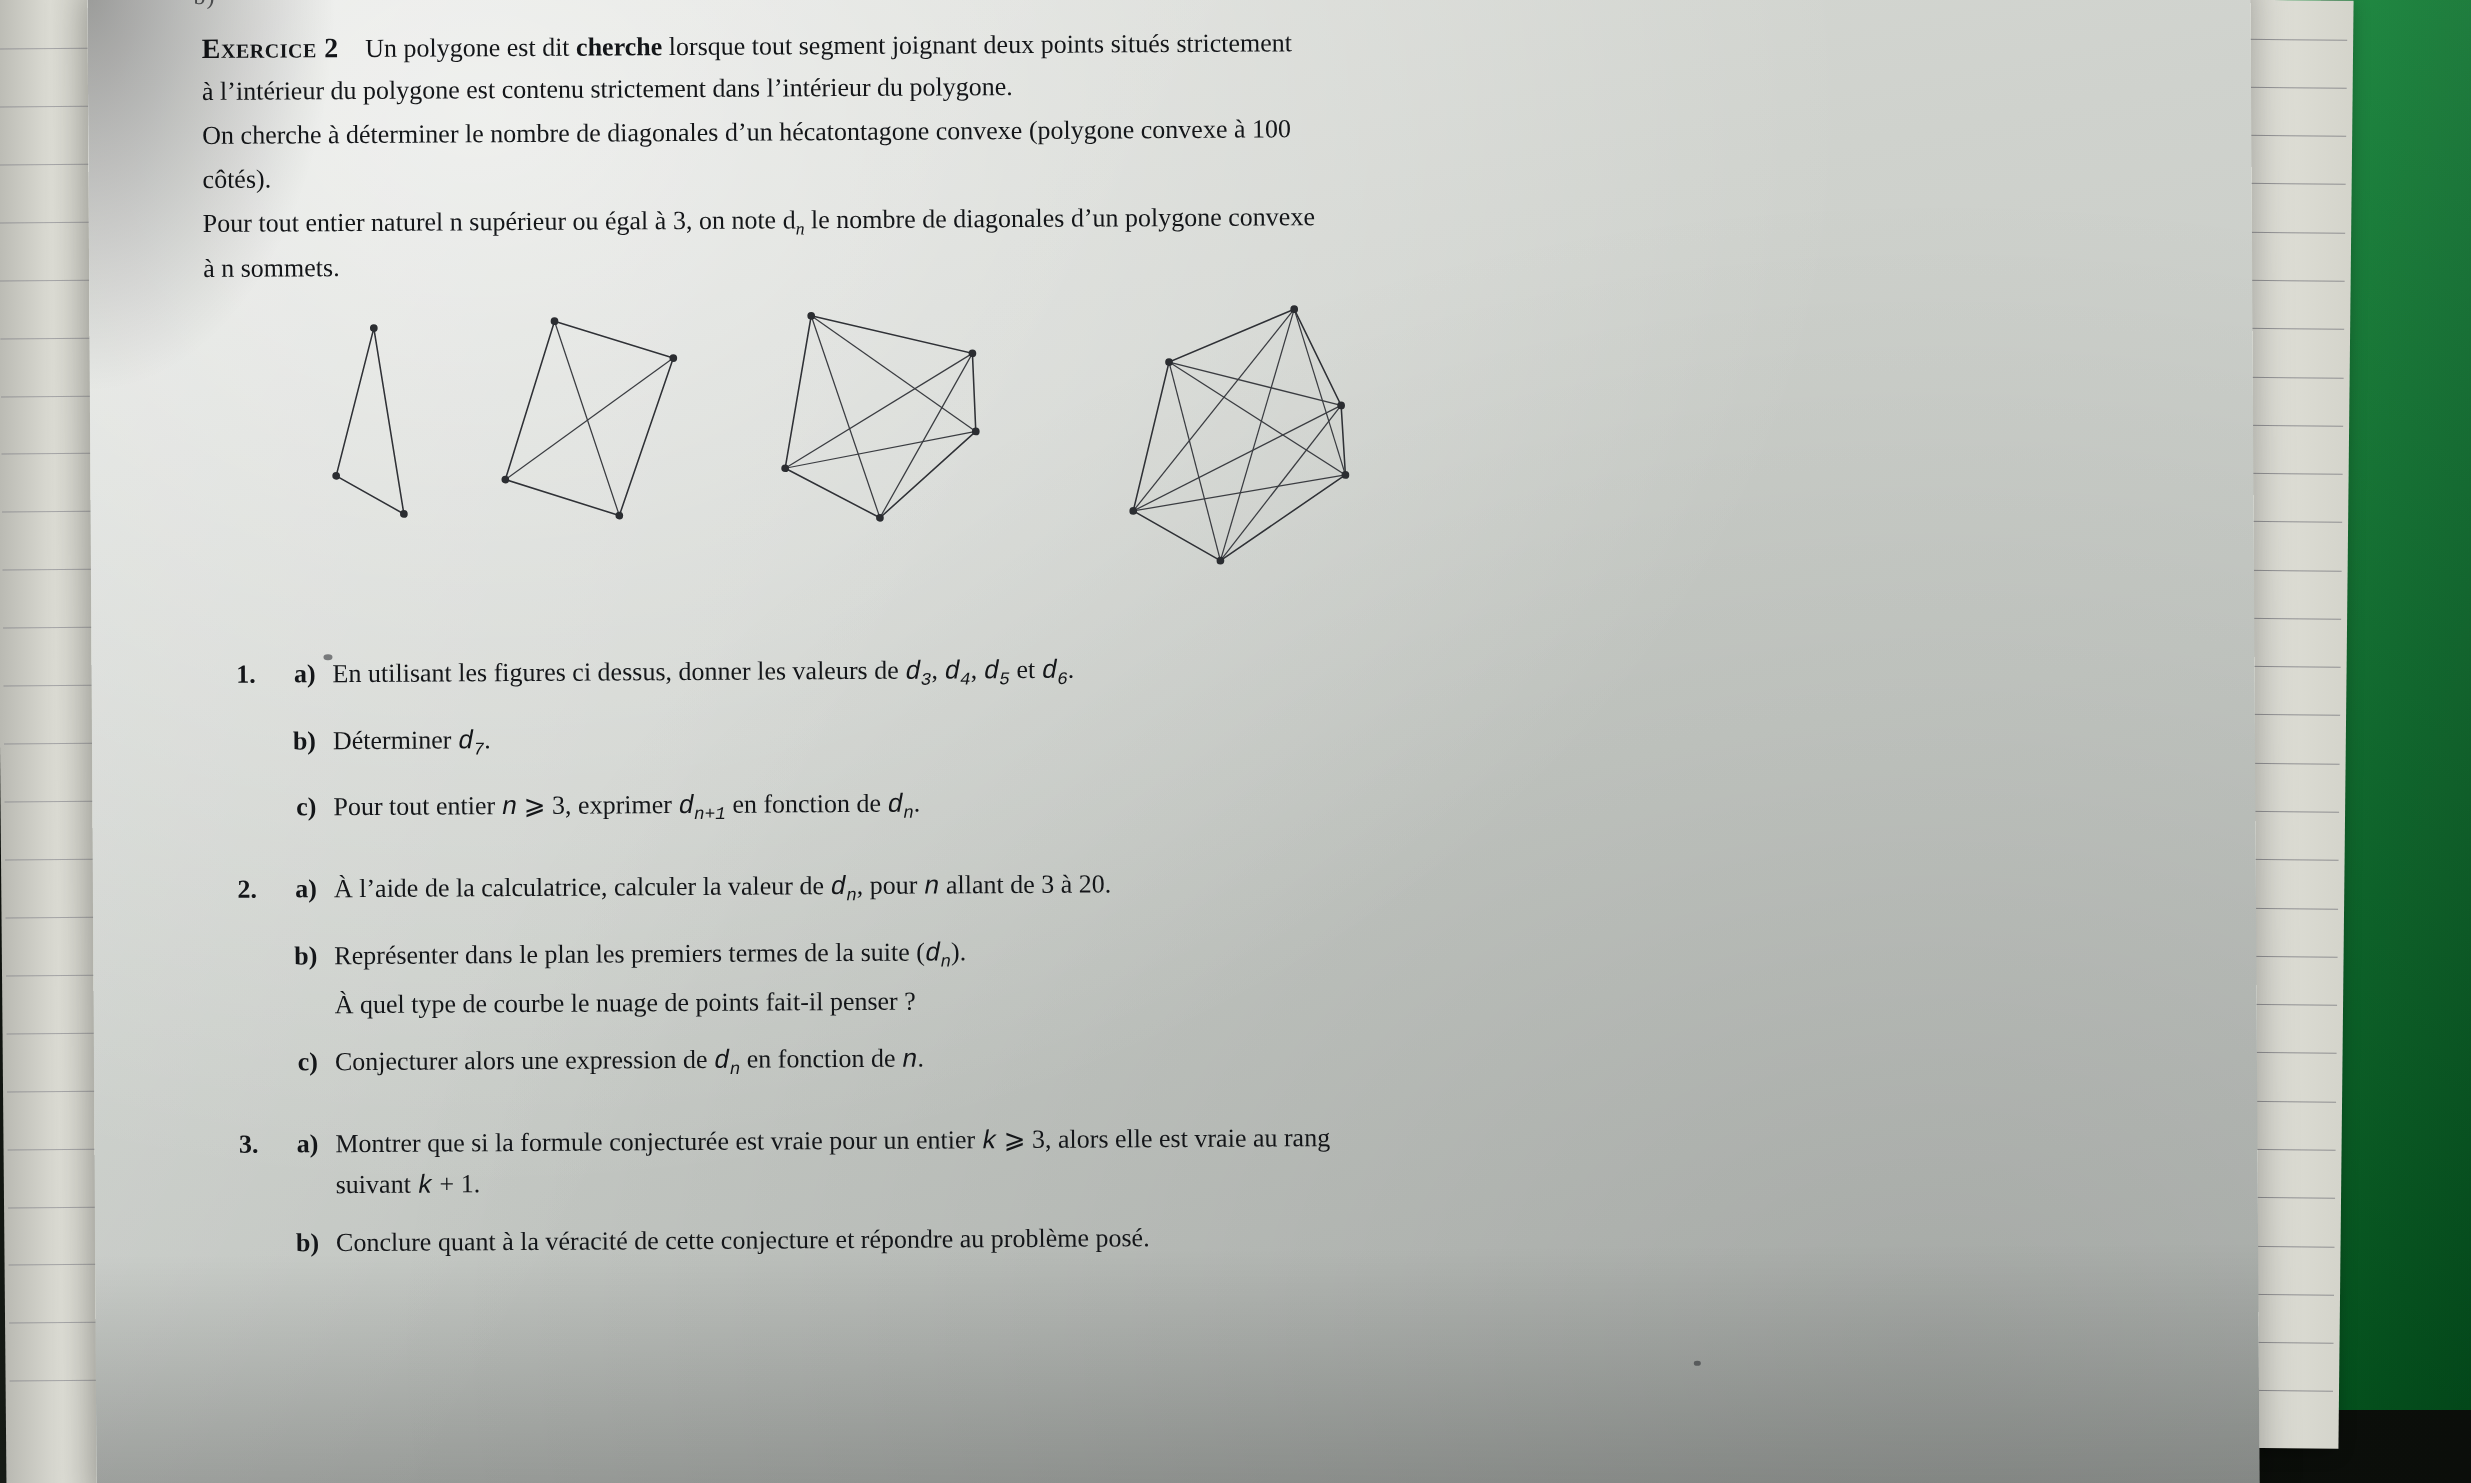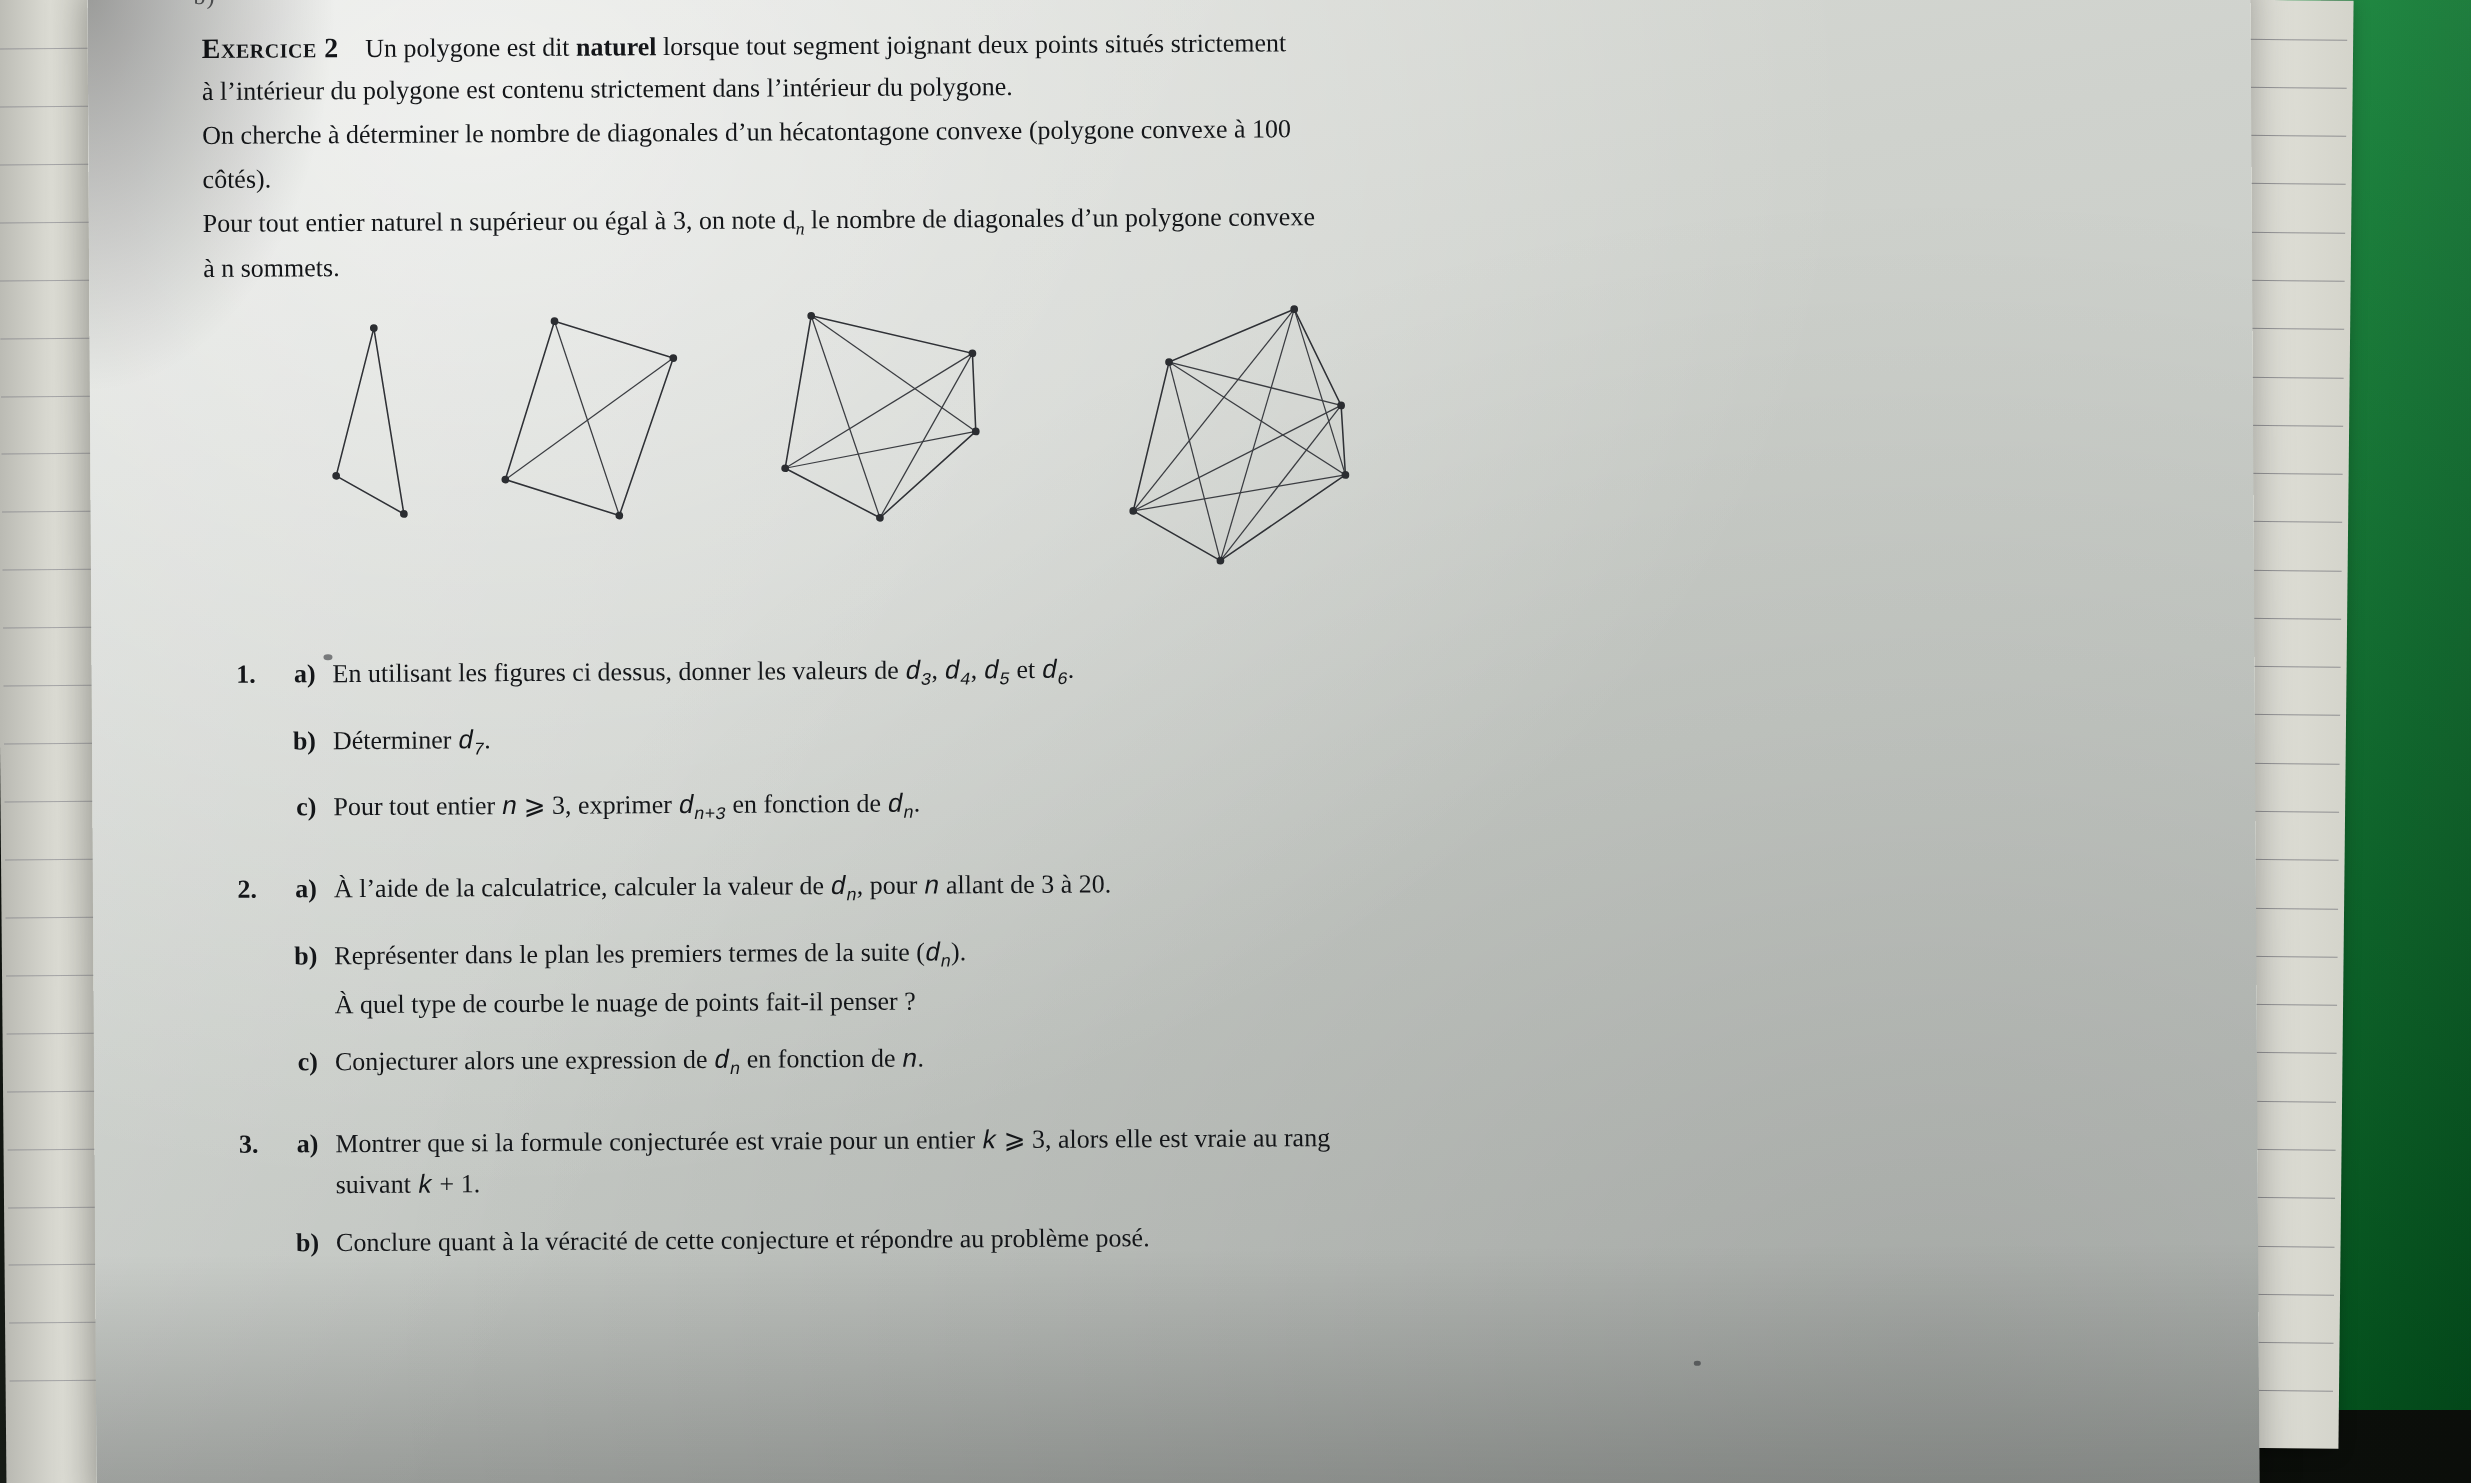--- a/index.html
+++ b/index.html
@@ -275,21 +275,21 @@
   </div>
 
   <div class="sheet">
     <div class="paper-text">
 
       <div class="clipped-top">b)</div>
 
       <div class="para" id="intro-l1">
         <span class="smallcaps bold">Exercice 2</span>
         <span style="display:inline-block;width:13.5px"></span>
-        <span>Un polygone est dit <span class="bold">naturel</span> lorsque tout segment joignant deux points situés strictement</span>
+        <span>Un polygone est dit <span class="bold">cherche</span> lorsque tout segment joignant deux points situés strictement</span>
       </div>
 
       <div class="para" id="intro-l2">à l’intérieur du polygone est contenu strictement dans l’intérieur du polygone.</div>
       <div class="para" id="intro-l3">On cherche à déterminer le nombre de diagonales d’un hécatontagone convexe (polygone convexe à 100</div>
       <div class="para" id="intro-l4">côtés).</div>
       <div class="para" id="intro-l5">
         <span>Pour tout entier naturel n supérieur ou égal à 3, on note d</span><span class="sub">n</span><span> le nombre de diagonales d’un polygone convexe</span>
       </div>
       <div class="para" id="intro-l6">à n sommets.</div>
 
@@ -362,21 +362,21 @@
           <span class="qtext">En utilisant les figures ci dessus, donner les valeurs de <span class="math">d<span class="sub">3</span></span>, <span class="math">d<span class="sub">4</span></span>, <span class="math">d<span class="sub">5</span></span> et <span class="math">d<span class="sub">6</span></span>.</span>
         </div>
 
         <div class="qrow lvl1">
           <span class="qletter">b)</span>
           <span class="qtext">Déterminer <span class="math">d<span class="sub">7</span></span>.</span>
         </div>
 
         <div class="qrow lvl1">
           <span class="qletter">c)</span>
-          <span class="qtext">Pour tout entier <span class="math">n</span> ⩾ 3, exprimer <span class="math">d<span class="sub">n+3</span></span> en fonction de <span class="math">d<span class="sub">n</span></span>.</span>
+          <span class="qtext">Pour tout entier <span class="math">n</span> ⩾ 3, exprimer <span class="math">d<span class="sub">n+1</span></span> en fonction de <span class="math">d<span class="sub">n</span></span>.</span>
         </div>
 
         <div class="qrow lvl1" style="margin-top:33px">
           <span class="qnum">2.</span>
           <span class="qletter">a)</span>
           <span class="qtext">À l’aide de la calculatrice, calculer la valeur de <span class="math">d<span class="sub">n</span></span>, pour <span class="math">n</span> allant de 3 à 20.</span>
         </div>
 
         <div class="qrow lvl1">
           <span class="qletter">b)</span>

